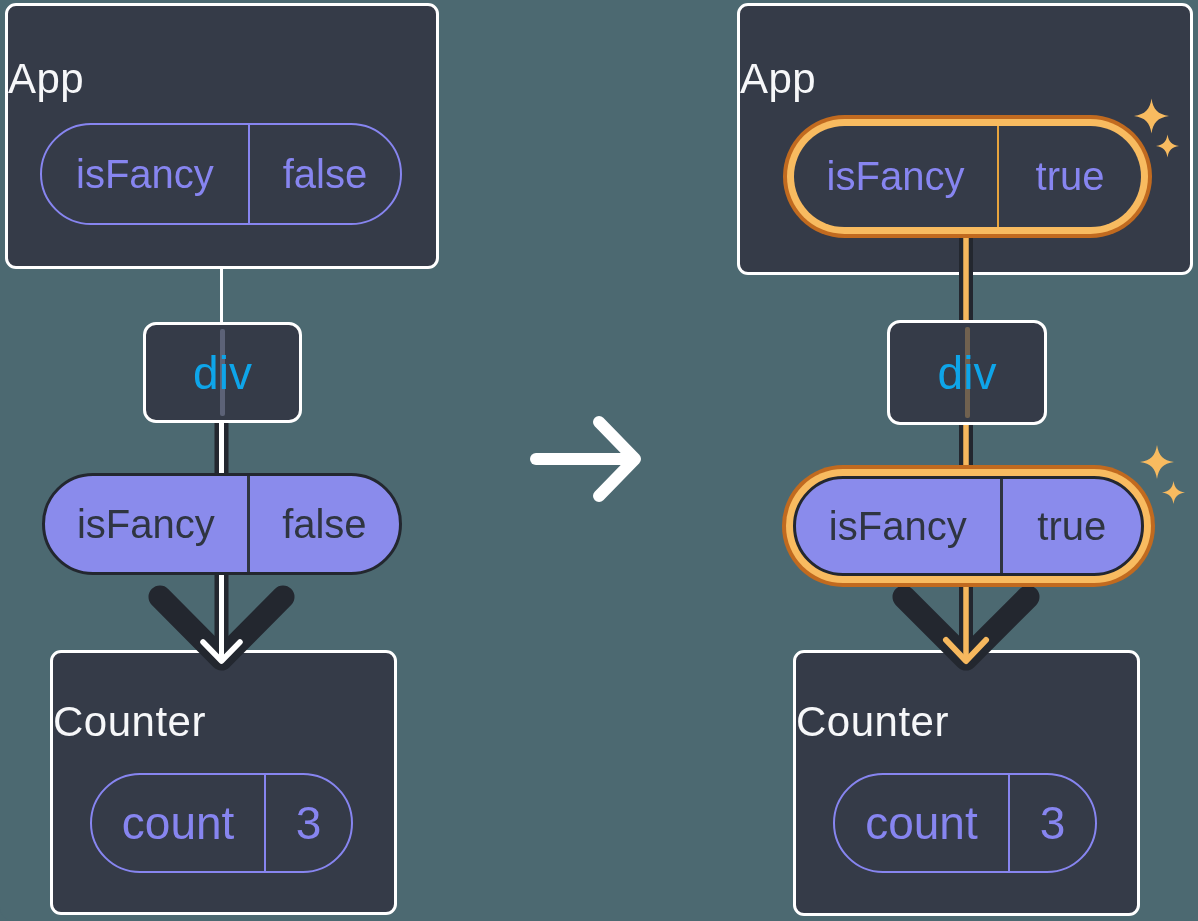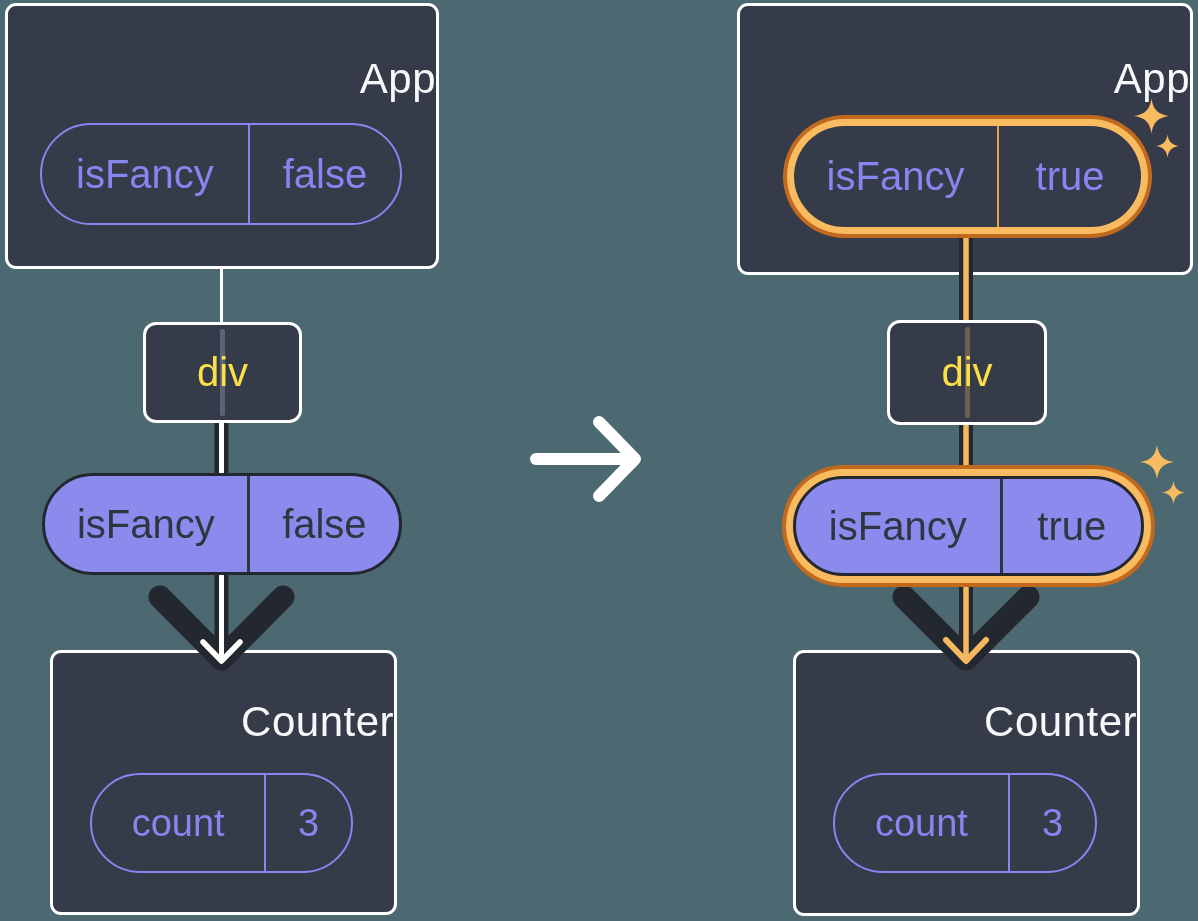--- a/index.html
+++ b/index.html
@@ -14,38 +14,38 @@
   .canvas{position:relative;width:1198px;height:921px;background:var(--background);
           border-radius:14px;overflow:hidden}
   
   .layer-cards{position:absolute;inset:0;z-index:1}
   .layer-connectors{position:absolute;inset:0;z-index:2;pointer-events:none}
   .layer-nodes{position:absolute;inset:0;z-index:3}
   .layer-fx{position:absolute;inset:0;z-index:4;pointer-events:none}
 
   .card{position:absolute;background:var(--card);border:3px solid var(--card_border);
         border-radius:11px}
-  .card-title{position:absolute;left:0;right:0;text-align:right;color:#F6F7F9;
+  .card-title{position:absolute;left:0;right:0;text-align:left;color:#F6F7F9;
         font-size:42px;line-height:48px;font-weight:500;letter-spacing:.5px}
 
   .divnode{position:absolute;background:var(--card);border:3px solid var(--card_border);
         border-radius:13px;display:flex;align-items:center;justify-content:center}
   .divnode .ghost-line{position:absolute;left:calc(50% - 2.5px);top:4px;bottom:4px;width:5px;border-radius:2px}
   .divnode.before .ghost-line{background:rgba(195,200,240,0.28)}
   .divnode.after .ghost-line{background:rgba(248,187,96,0.30)}
-  .div-label{position:relative;z-index:1;color:#fde047;font-size:40px;font-weight:500}
+  .div-label{position:relative;z-index:1;color:#0ea5e9;font-size:46px;font-weight:500}
 
   .pill{position:absolute;display:flex;align-items:stretch;border-radius:999px;font-size:40px}
   .pill .cell{display:flex;align-items:center;justify-content:center}
   .pill .vdiv{width:2px;align-self:stretch}
   .pill.outline{border:2.5px solid var(--purple);color:var(--purple)}
   .pill.outline .vdiv{background:var(--purple)}
   .pill.filled{background:var(--purple_fill);border:3px solid var(--dark);color:var(--pill_text_dark)}
   .pill.filled .vdiv{width:3px;background:var(--pill_text_dark)}
-  .pill.small{font-size:38px}
+  .pill.small{font-size:46px}
   .bold{font-weight:normal}
 
   .ringpill{position:absolute;background:var(--orange_outer);border-radius:999px;padding:4px}
   .ring-inner{width:100%;height:100%;background:var(--orange_inner);border-radius:999px;padding:7px}
   .ring-content{width:100%;height:100%;border-radius:999px;display:flex;align-items:stretch;font-size:40px}
   .ring-content.darkfill{background:var(--card);color:var(--purple)}
   .ring-content.darkfill .vdiv{width:2px;align-self:stretch;background:var(--orange_divider)}
   .ring-content.purplefill{background:var(--purple_fill);border:3px solid var(--dark);color:var(--pill_text_dark)}
   .ring-content.purplefill .vdiv{width:3px;align-self:stretch;background:var(--pill_text_dark)}
   .ring-content .cell{display:flex;align-items:center;justify-content:center}

